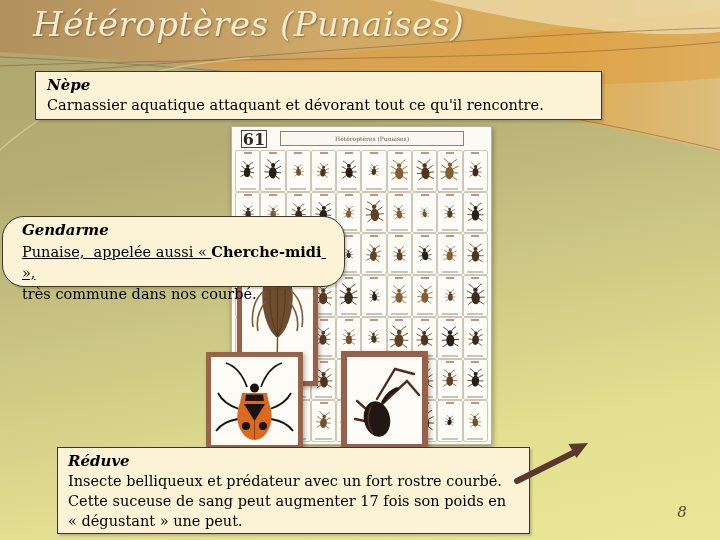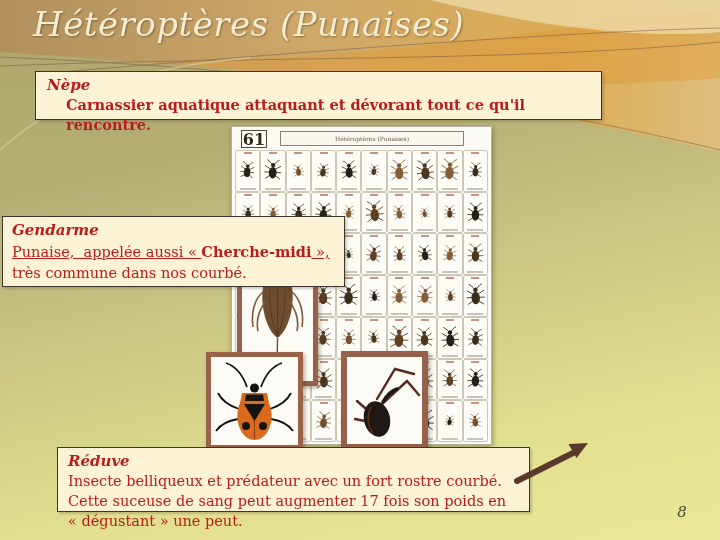--- a/index.html
+++ b/index.html
@@ -55,28 +55,28 @@
   .photo{position:absolute;background:#fcfbf6;box-shadow:2px 2px 4px rgba(60,45,20,.35);}
   .photo svg{display:block;width:100%;height:100%;}
   .photo-nepe{left:237px;top:276px;width:71px;height:100px;border:5px solid #96614a;z-index:2;}
   .photo-gendarme{left:206px;top:352px;width:87px;height:88px;border:5px solid #9a6349;z-index:3;}
   .photo-reduve{left:341px;top:351px;width:75px;height:87px;border:6px solid #96614a;z-index:3;}
 
   
   .tbox{
     position:absolute;z-index:4;background:#fcf3d6;border:1px solid #3a352e;
     box-shadow:2px 2px 2px rgba(80,70,40,.25);
-    color:#b91c1c;box-sizing:border-box;
+    color:#000000;box-sizing:border-box;
   }
   .tbox .name{font-weight:bold;font-style:italic;font-size:15px;}
   .tbox .body{font-size:14.5px;}
   .box-nepe{left:35px;top:71px;width:567px;height:49px;padding:3px 11px;line-height:20px;}
-  .box-nepe .body{font-weight:bold;margin-left:19px;}
-  .box-gendarme{left:2px;top:216px;width:343px;height:71px;padding:3px 9px;line-height:21px;}
-  .box-reduve{left:57px;top:447px;width:473px;height:65px;padding:3px 10px;line-height:20px;}
+  .box-nepe .body{font-weight:normal;}
+  .box-gendarme{left:2px;top:216px;width:343px;height:71px;padding:3px 19px;line-height:21px;border-radius:22px;}
+  .box-reduve{left:57px;top:447px;width:473px;height:87px;padding:3px 10px;line-height:20px;}
   .bold{font-weight:bold;}
   .keep-ws{white-space:pre-wrap;text-decoration:underline;}
 
   .arrow-svg{position:absolute;left:500px;top:430px;z-index:5;}
 
   .page-number{
     position:absolute;left:670px;top:503px;width:24px;text-align:center;z-index:4;
     font-size:15px;font-style:italic;color:#474a33;
   }
 </style>

